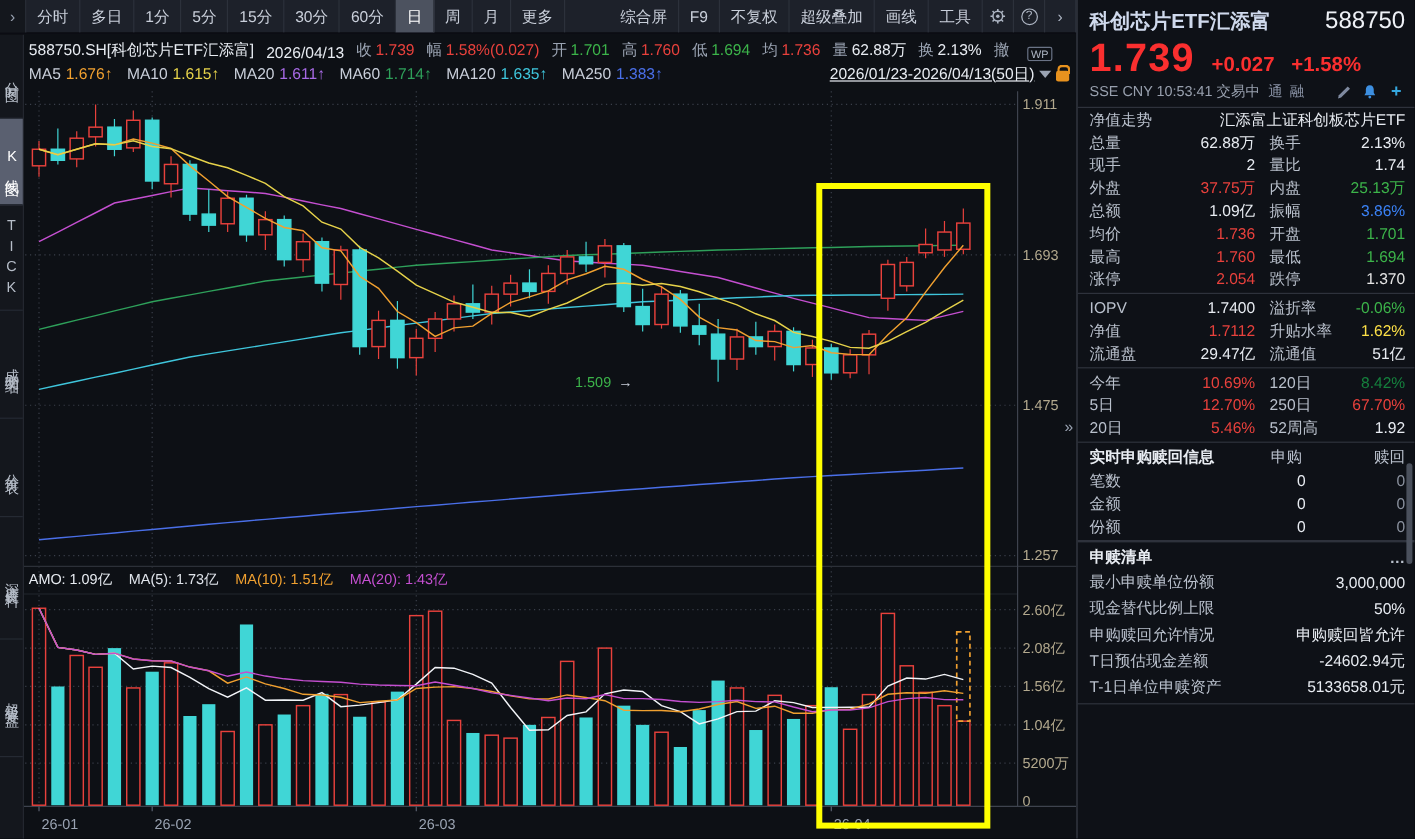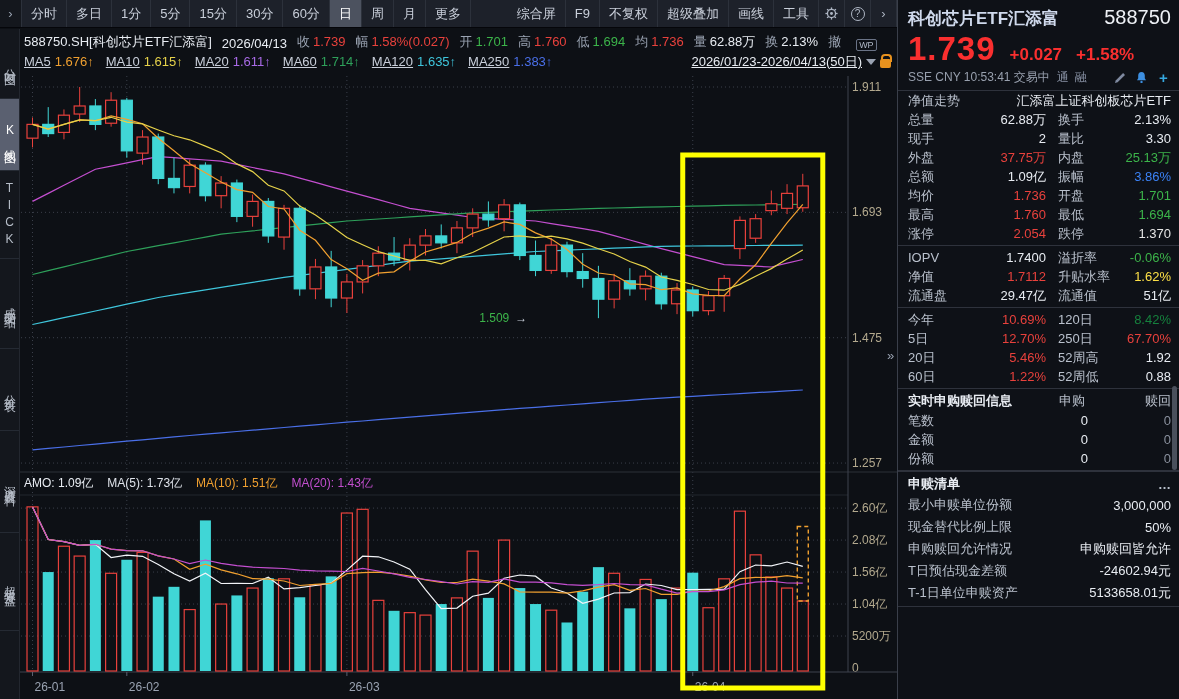--- a/index.html
+++ b/index.html
@@ -15,21 +15,21 @@
   .gear{width:13px;height:13px;}
   .helpq{width:14px;height:14px;border:1.4px solid #aeb6c4;border-radius:50%;font-size:10px;display:flex;align-items:center;justify-content:center;}
   
   #infobar{position:absolute;left:0;top:29px;width:897px;height:22px;display:flex;align-items:flex-end;font-size:13px;padding-left:24px;white-space:nowrap;overflow:hidden;}
   #infobar .seg{margin-right:10px;}
   #infobar .k{color:#9aa3b2;margin-right:3px;}
   .wp-badge{display:inline-block;border:1px solid #6a7386;color:#aeb6c4;font-size:9px;padding:0 2px;border-radius:2px;margin-left:2px;}
   
   #mabar{position:absolute;left:0;top:51px;width:897px;height:21px;display:flex;align-items:center;font-size:13px;padding-left:24px;white-space:nowrap;}
   #mabar .seg{margin-right:12px;}
-  #mabar .k{color:#c9cfda;margin-right:4px;text-decoration:underline;}
+  #mabar .k{color:#c9cfda;margin-right:4px;}
   #mabar .range-wrap{margin-left:auto;margin-right:6px;display:flex;align-items:center;gap:4px;}
   #mabar .range{color:#e8ecf2;text-decoration:underline;cursor:pointer;}
   .caret-down{width:0;height:0;border-left:5px solid transparent;border-right:5px solid transparent;border-top:6px solid #9aa3b2;display:inline-block;cursor:pointer;}
   .lock{position:relative;width:11px;height:9px;background:#e8921e;border-radius:2px;display:inline-block;margin-top:4px;cursor:pointer;}
   .lock:before{content:"";position:absolute;left:1px;top:-5px;width:7px;height:6px;border:2px solid #e8921e;border-bottom:none;border-radius:4px 4px 0 0;}
   
   #sidebar{position:absolute;left:0;top:29px;width:20px;height:670px;background:#14171d;border-right:1px solid #23272f;display:flex;flex-direction:column;}
   .sb-item{writing-mode:vertical-rl;text-orientation:upright;display:flex;align-items:center;justify-content:center;color:#b7bec9;font-size:12px;letter-spacing:3px;border-bottom:1px solid #252a33;cursor:pointer;padding:8px 0;}
   .sb-item.active{background:#5a6070;color:#ffffff;}
   
@@ -412,21 +412,21 @@
         <div class="prow">
           <span class="lk">总量</span>
           <span class="lv" style="color: rgb(232, 236, 242);">62.88万</span>
           <span class="rk">换手</span>
           <span class="rv" style="color: rgb(232, 236, 242);">2.13%</span>
         </div>
         <div class="prow">
           <span class="lk">现手</span>
           <span class="lv" style="color: rgb(232, 236, 242);">2</span>
           <span class="rk">量比</span>
-          <span class="rv" style="color: rgb(232, 236, 242);">3.30</span>
+          <span class="rv" style="color: rgb(232, 236, 242);">1.74</span>
         </div>
         <div class="prow">
           <span class="lk">外盘</span>
           <span class="lv" style="color: rgb(232, 65, 60);">37.75万</span>
           <span class="rk">内盘</span>
           <span class="rv" style="color: rgb(60, 180, 74);">25.13万</span>
         </div>
         <div class="prow">
           <span class="lk">总额</span>
           <span class="lv" style="color: rgb(232, 236, 242);">1.09亿</span>
@@ -481,26 +481,20 @@
           <span class="lk">5日</span>
           <span class="lv" style="color: rgb(232, 65, 60);">12.70%</span>
           <span class="rk">250日</span>
           <span class="rv" style="color: rgb(232, 65, 60);">67.70%</span>
         </div>
         <div class="prow">
           <span class="lk">20日</span>
           <span class="lv" style="color: rgb(232, 65, 60);">5.46%</span>
           <span class="rk">52周高</span>
           <span class="rv" style="color: rgb(232, 236, 242);">1.92</span>
-        </div>
-        <div class="prow">
-          <span class="lk">60日</span>
-          <span class="lv" style="color: rgb(232, 65, 60);">1.22%</span>
-          <span class="rk">52周低</span>
-          <span class="rv" style="color: rgb(232, 236, 242);">0.88</span>
         </div>
         <div class="pdivider"></div>
         <div class="pheader">
           <span>实时申购赎回信息</span>
           <span style="margin-left: auto; font-weight: normal; color: rgb(185, 192, 204);">申购</span>
           <span style="margin-left: 60px; font-weight: normal; color: rgb(185, 192, 204);">赎回</span>
         </div>
         <div class="p3">
           <span class="c1">笔数</span>
           <span class="c2">0</span>

